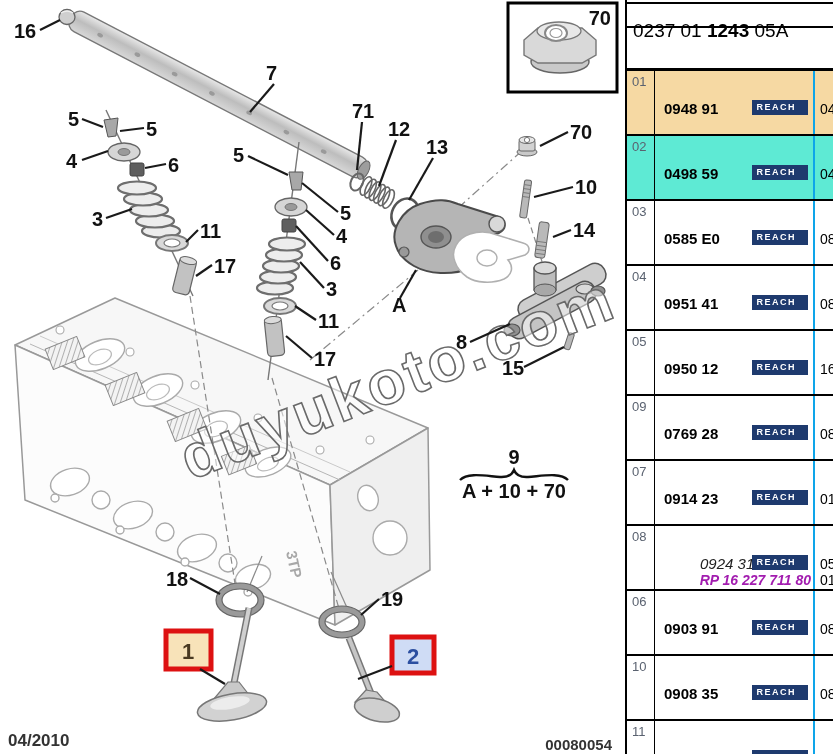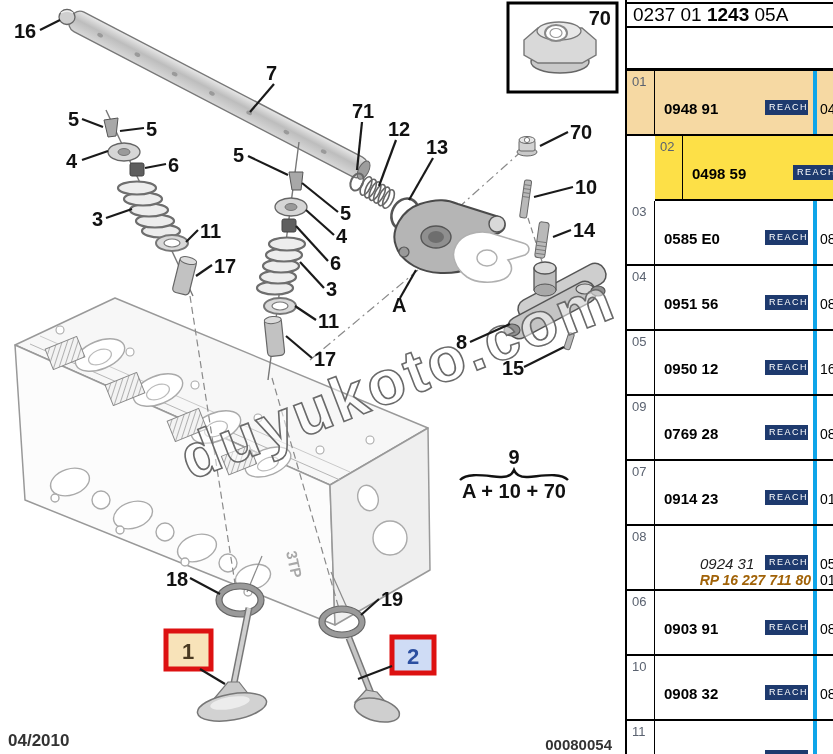--- a/index.html
+++ b/index.html
@@ -10,38 +10,38 @@
   
   #diagram-panel{position:absolute;left:0;top:0;width:627px;height:754px;background:#fff;}
   
   #catalog-panel{
     position:absolute;left:625px;top:0;width:208px;height:754px;background:#fff;
     border-left:2px solid #000;box-sizing:border-box;overflow:hidden;
   }
   .cat-header{
     position:absolute;left:0;top:2px;width:100%;height:26px;
     border-top:2px solid #000;border-bottom:2px solid #000;
-    font-size:19px;color:#000;padding:0 0 0 6px;box-sizing:border-box;white-space:nowrap;
+    font-size:19px;color:#000;padding:16px 0 0 6px;box-sizing:border-box;white-space:nowrap;
   }
   .cat-header .bold{font-weight:bold;}
   .cat-rows{position:absolute;left:0;top:68px;width:100%;border-top:3px solid #000;}
   .cat-row{position:relative;height:63px;border-bottom:2px solid #000;background:#fff;}
   .cat-row.hl1{background:#F6D9A3;}
-  .cat-row.hl2{background:#fde047;margin-left:28px;}
+  .cat-row.hl2{background:#5eead4;}
   .cell-num{
     position:absolute;left:0;top:0;bottom:0;width:28px;border-right:1px solid #000;
     font-size:13px;color:#5a6270;padding:3px 0 0 5px;box-sizing:border-box;
   }
-  .cell-part{position:absolute;left:29px;top:0;bottom:0;width:157px;border-right:4px solid #0ea5e9;}
+  .cell-part{position:absolute;left:29px;top:0;bottom:0;width:157px;border-right:2px solid #0ea5e9;}
   .part-num{position:absolute;left:8px;top:29px;font-weight:bold;font-size:15px;color:#000;white-space:nowrap;}
   .part-num.sub{font-weight:normal;font-style:italic;color:#222;margin-left:36px;}
-  .rp-line{position:absolute;right:2px;top:46px;font-weight:bold;font-style:italic;font-size:14px;color:#a16207;white-space:nowrap;}
+  .rp-line{position:absolute;right:2px;top:46px;font-weight:bold;font-style:italic;font-size:14px;color:#a21caf;white-space:nowrap;}
   .reach{
     position:absolute;right:5px;top:29px;background:#1E3A6E;color:#fff;
-    font-size:9px;font-weight:normal;letter-spacing:1.5px;padding:2px 0 2px 4px;line-height:11px;
+    font-size:9px;font-weight:bold;letter-spacing:1.5px;padding:2px 12px 2px 4px;line-height:11px;
   }
   .cell-qty{position:absolute;left:188px;top:0;bottom:0;width:40px;font-size:14px;color:#000;}
   .qty1{position:absolute;left:5px;top:30px;}
   .qty2{position:absolute;left:5px;top:46px;}
   svg text{font-family:"Liberation Sans",sans-serif;}
   .callout{font-size:20px;font-weight:bold;fill:#111;}
   .leader{stroke:#1a1a1a;stroke-width:2.2;fill:none;}
   .thin{stroke:#8a8a8a;stroke-width:1.2;fill:none;}
 </style>
 </head>
@@ -407,21 +407,21 @@
         <span class="reach">REACH</span>
       </div>
       <div class="cell-qty">
           <div class="qty1">08</div>
         </div>
     </div>
 
     <div class="cat-row">
       <div class="cell-num">04</div>
       <div class="cell-part">
-        <span class="part-num">0951 56</span>
+        <span class="part-num">0951 41</span>
         <span class="reach">REACH</span>
       </div>
       <div class="cell-qty">
           <div class="qty1">08</div>
         </div>
     </div>
 
     <div class="cat-row">
       <div class="cell-num">05</div>
       <div class="cell-part">
@@ -475,21 +475,21 @@
         <span class="reach">REACH</span>
       </div>
       <div class="cell-qty">
           <div class="qty1">08</div>
         </div>
     </div>
 
     <div class="cat-row">
       <div class="cell-num">10</div>
       <div class="cell-part">
-        <span class="part-num">0908 32</span>
+        <span class="part-num">0908 35</span>
         <span class="reach">REACH</span>
       </div>
       <div class="cell-qty">
           <div class="qty1">08</div>
         </div>
     </div>
 
     <div class="cat-row">
       <div class="cell-num">11</div>
       <div class="cell-part">

